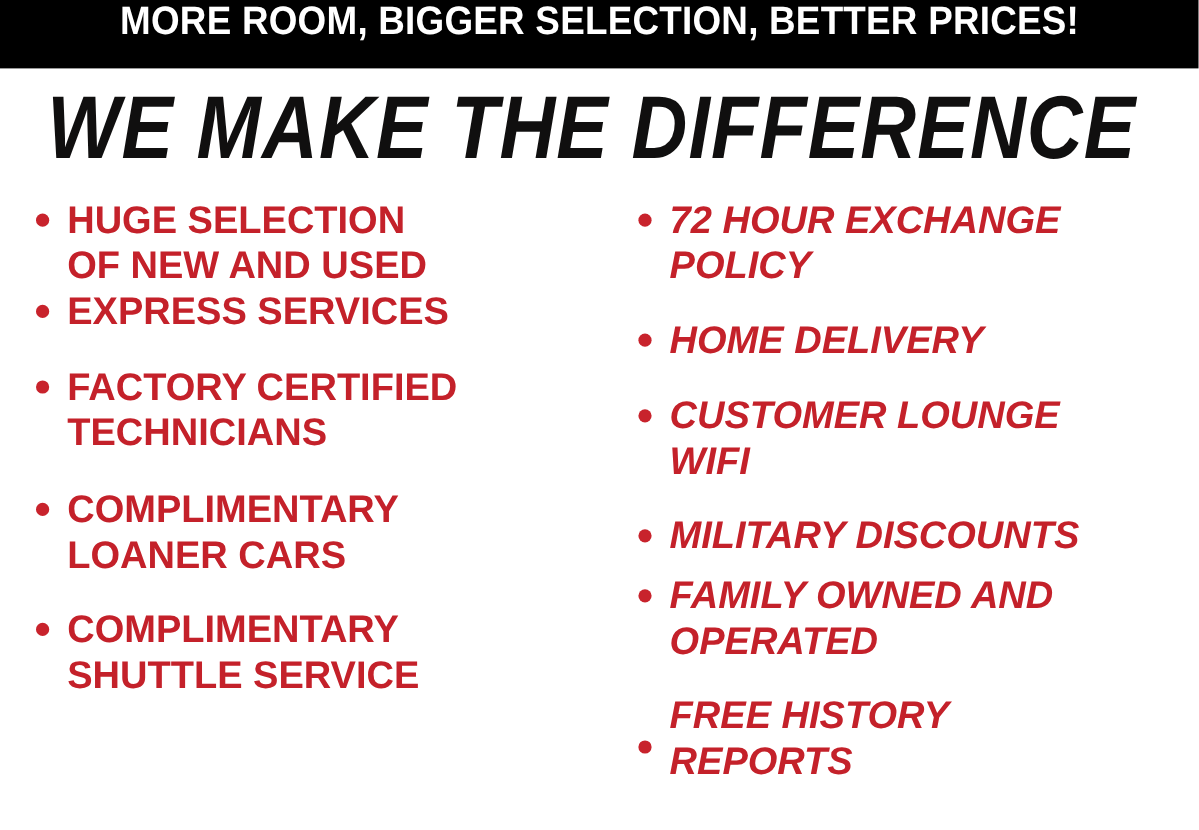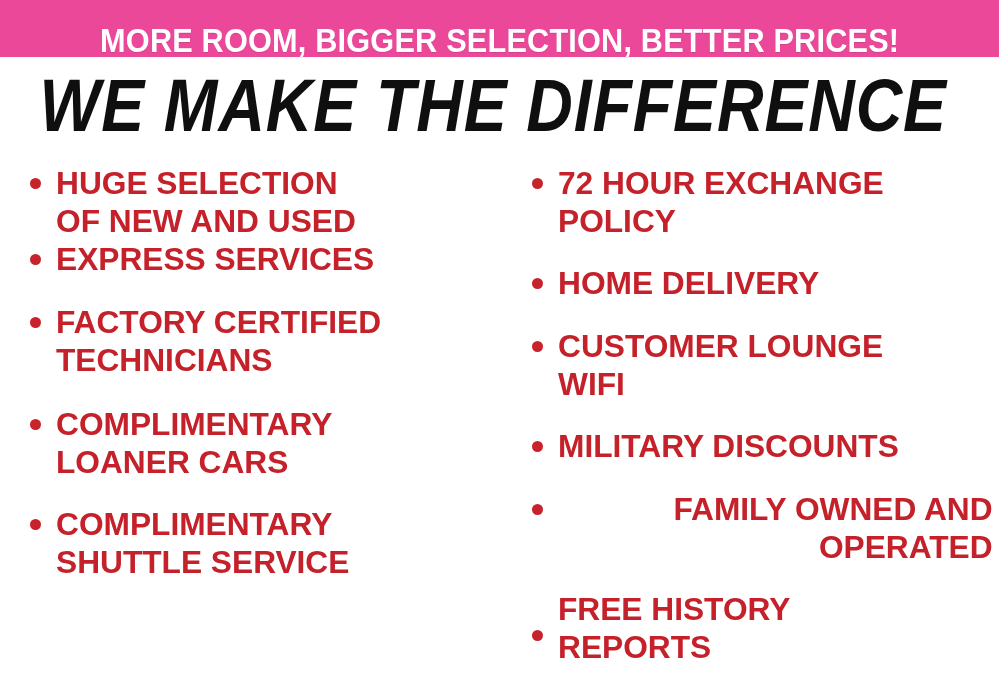--- a/index.html
+++ b/index.html
@@ -18,23 +18,23 @@
     -webkit-font-smoothing: antialiased;
   }
 
   
   .banner {
     position: absolute;
     left: 0;
     top: 0;
     width: 999px;
     height: 57px;
-    background: #ec4899;
-    display: flex;
-    align-items: flex-end;
+    background: #000000;
+    display: flex;
+    align-items: flex-start;
     justify-content: center;
   }
 
   .banner-text {
     color: #ffffff;
     font-family: "Liberation Sans", sans-serif;
     font-weight: bold;
     font-size: 33px;
     line-height: 1;
     letter-spacing: 0.2px;
@@ -86,21 +86,22 @@
 
   .column.left {
     width: 512px;
     padding-left: 30px;
     padding-right: 4px;
   }
 
   .column.right {
     width: 487px;
     padding-left: 20px;
-    padding-right: 2px;
+    padding-right: 16px;
+    font-style: italic;
   }
 
   .bullet-row {
     display: flex;
     align-items: flex-start;
   }
 
   .bullet-dot {
     flex: 0 0 auto;
     width: 11px;
@@ -128,21 +129,21 @@
   .column.left  .bullet-row.b0 { margin-top: 6px;  }
   .column.left  .bullet-row.b1 { }
   .column.left  .bullet-row.b2 { margin-top: 25px; }
   .column.left  .bullet-row.b3 { margin-top: 26px; }
   .column.left  .bullet-row.b4 { margin-top: 24px; }
 
   .column.right .bullet-row.b0 { margin-top: 6px;  }
   .column.right .bullet-row.b1 { margin-top: 24px; }
   .column.right .bullet-row.b2 { margin-top: 25px; }
   .column.right .bullet-row.b3 { margin-top: 24px; }
-  .column.right .bullet-row.b4 { margin-top: 25px; text-align: right; }
+  .column.right .bullet-row.b4 { margin-top: 12px; }
   .column.right .bullet-row.b5 { margin-top: 24px; align-items: center; }
 </style>
 </head>
 <body>
 
 <div id="poster">
 
   <div class="banner">
     <div class="banner-text">MORE ROOM, BIGGER SELECTION, BETTER PRICES!</div>
   </div>

